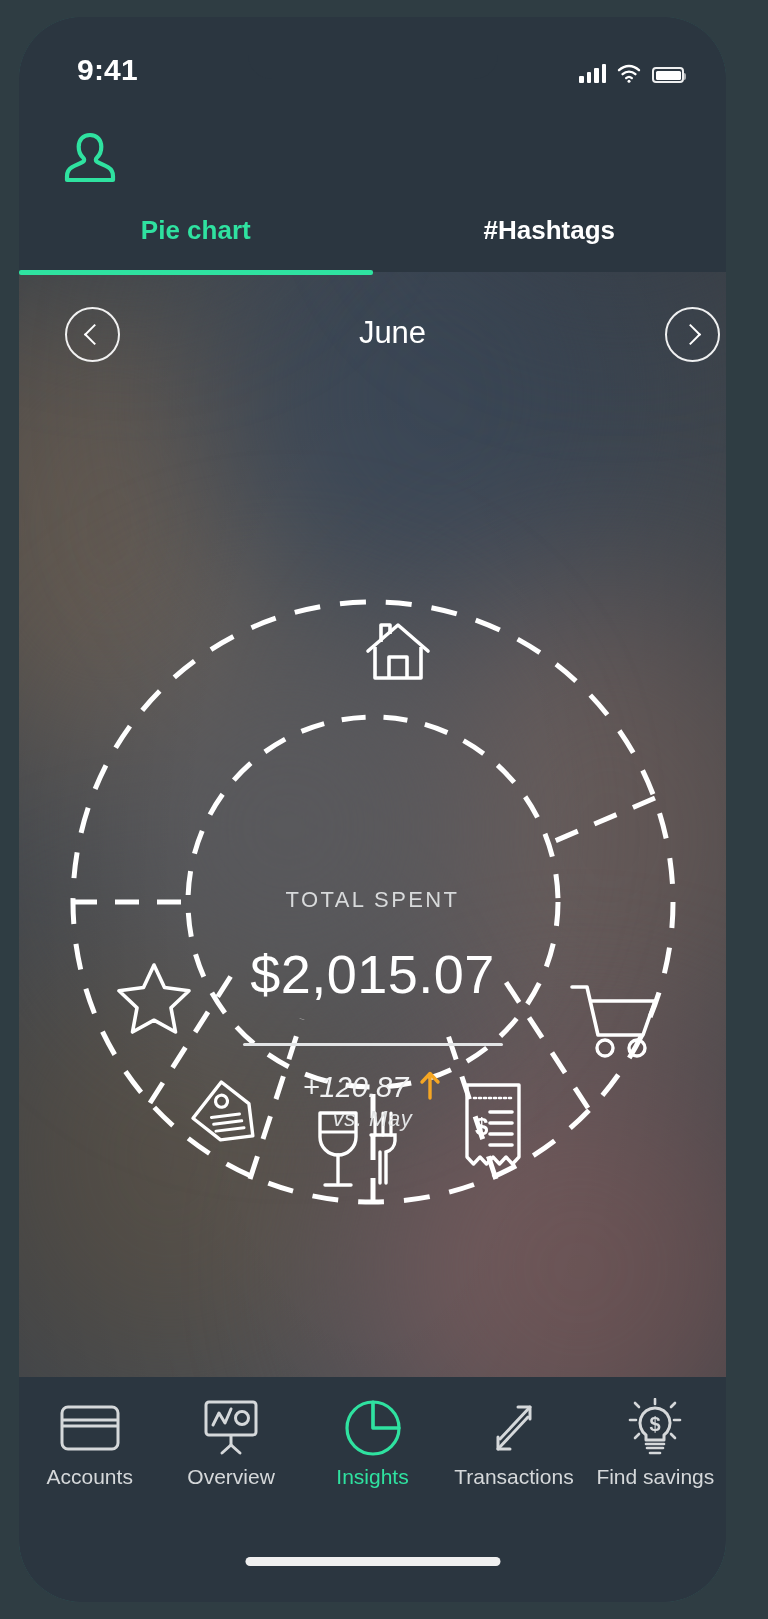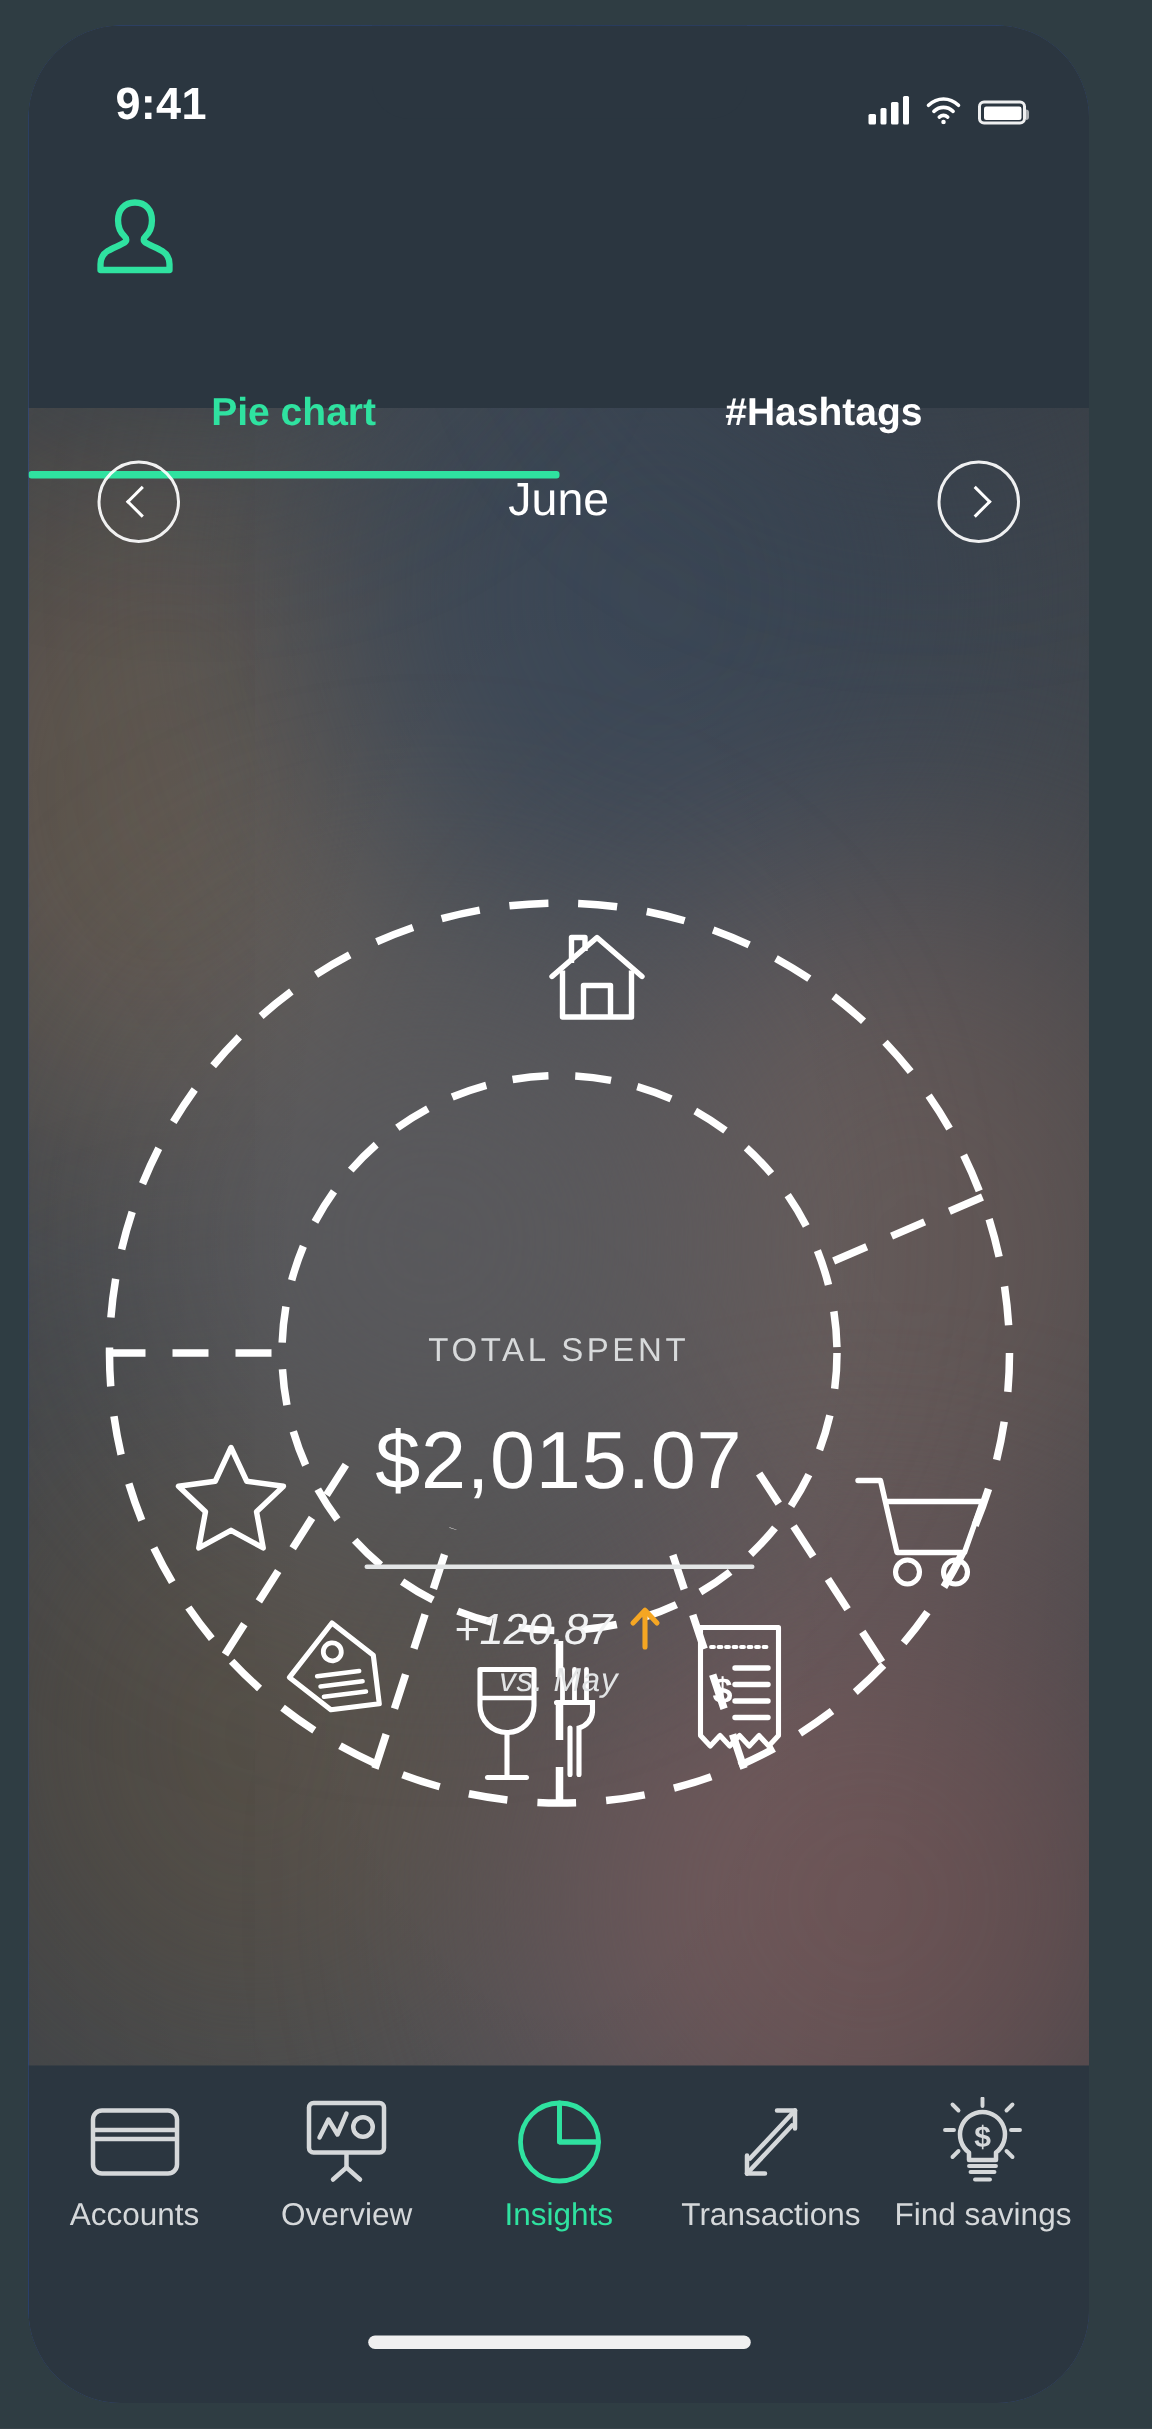--- a/index.html
+++ b/index.html
@@ -7,21 +7,21 @@
     width:768px;height:1619px;overflow:hidden;
     background:#2f3d43;
     font-family:"Liberation Sans", sans-serif;
     -webkit-font-smoothing:antialiased;
   }
   .screen-wrap{position:relative;width:768px;height:1619px;background:#2f3d43;}
 
   
   .phone{
     position:absolute;left:19px;top:17px;width:707px;height:1585px;
-    border-radius:62px;overflow:hidden;background:#1d4ed8;
+    border-radius:62px;overflow:hidden;background:#0f766e;
   }
 
   
   .bg-photo{position:absolute;inset:0;overflow:hidden;}
   .bg-photo .b{position:absolute;border-radius:50%;filter:blur(90px);}
   .bg-base{position:absolute;inset:0;background:#4a5057;}
   .b1{left:-120px;top:250px;width:420px;height:520px;background:#6d6258;opacity:.95;}
   .b2{left:180px;top:120px;width:480px;height:520px;background:#3b4756;opacity:.95;}
   .b3{left:360px;top:560px;width:460px;height:520px;background:#6a5d5b;opacity:.9;}
   .b4{left:-60px;top:900px;width:420px;height:480px;background:#5a5248;opacity:.85;}
@@ -60,33 +60,33 @@
     position:relative;padding:1.5px;box-sizing:border-box;
   }
   .batt::after{content:"";position:absolute;right:-4px;top:4px;width:2px;height:7px;
     background:rgba(255,255,255,.6);border-radius:0 2px 2px 0;}
   .batt span{display:block;width:100%;height:100%;background:#fff;border-radius:1.5px;}
 
   
   .avatar-btn{position:absolute;left:44px;top:112px;width:54px;height:58px;z-index:5;}
 
   
-  .tabs{position:absolute;left:0;top:190px;width:100%;height:65px;display:flex;z-index:5;margin-top:44px;}
+  .tabs{position:absolute;left:0;top:190px;width:100%;height:65px;display:flex;z-index:5;}
   .tab{
     flex:1;text-align:center;color:#ffffff;font-size:26px;font-weight:bold;
     position:relative;padding-top:8px;
   }
   .tab.active{color:#2fe2a0;}
   .tab.active::after{
     content:"";position:absolute;left:0;right:0;bottom:-3px;height:5px;
     background:#2fe2a0;border-radius:2px;
   }
 
   
-  .monthrow{position:absolute;left:0;top:262px;width:100%;height:118px;z-index:5;}
+  .monthrow{position:absolute;left:0;top:262px;width:100%;height:118px;z-index:5;padding-left:40px;}
   .circ-btn{
     position:absolute;top:28px;width:55px;height:55px;border-radius:50%;
     border:2.5px solid rgba(255,255,255,.92);box-sizing:border-box;
     display:flex;align-items:center;justify-content:center;
   }
   .circ-btn.prev{left:46px;}
   .circ-btn.next{right:46px;}
   .chev{width:13px;height:13px;border-top:2.5px solid #fff;border-right:2.5px solid #fff;}
   .chev.l{transform:rotate(-135deg);margin-left:4px;}
   .chev.r{transform:rotate(45deg);margin-right:4px;}

